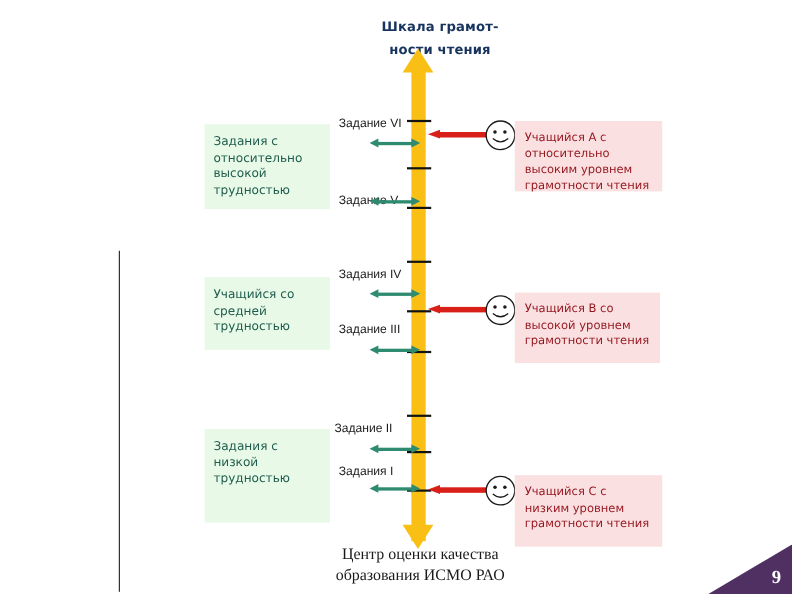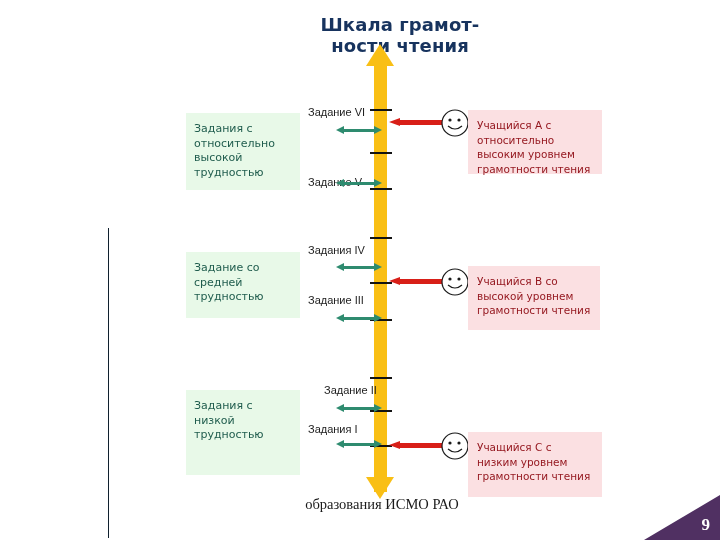--- a/index.html
+++ b/index.html
@@ -20,21 +20,21 @@
 
   
   .title {
     position: absolute;
     left: 250px;
     top: 14px;
     width: 300px;
     text-align: center;
     font-family: "DejaVu Sans", sans-serif;
     font-weight: bold;
-    font-size: 18px;
+    font-size: 12px;
     line-height: 21px;
     color: #17335e;
     letter-spacing: 0.1px;
   }
 
   
   .left-rule {
     position: absolute;
     left: 108px;
     top: 228px;
@@ -246,21 +246,21 @@
   <div class="tick" style="top:445px"></div>
 
   <div class="green-box" style="left:186px; top:113px; width:114px; height:77px;">
     <div>Задания с</div>
     <div>относительно</div>
     <div>высокой</div>
     <div>трудностью</div>
   </div>
 
   <div class="green-box" style="left:186px; top:252px; width:114px; height:66px;">
-    <div>Задание со</div>
+    <div>Учащийся со</div>
     <div>средней</div>
     <div>трудностью</div>
   </div>
 
   <div class="green-box" style="left:186px; top:390px; width:114px; height:85px;">
     <div>Задания с</div>
     <div>низкой</div>
     <div>трудностью</div>
   </div>
 
@@ -285,21 +285,21 @@
     <div class="head-r"></div>
   </div>
 
   <div class="task-label" style="left:308px; top:294px;">Задание III</div>
   <div class="green-arrow" style="left:336px; top:314px; width:46px;">
     <div class="head-l"></div>
     <div class="shaft"></div>
     <div class="head-r"></div>
   </div>
 
-  <div class="task-label" style="left:324px; top:384px;">Задание II</div>
+  <div class="task-label" style="left:304px; top:384px;">Задание II</div>
   <div class="green-arrow" style="left:336px; top:404px; width:46px;">
     <div class="head-l"></div>
     <div class="shaft"></div>
     <div class="head-r"></div>
   </div>
 
   <div class="task-label" style="left:308px; top:423px;">Задания I</div>
   <div class="green-arrow" style="left:336px; top:440px; width:46px;">
     <div class="head-l"></div>
     <div class="shaft"></div>
@@ -355,20 +355,21 @@
       <path d="M8 18 Q15 24 22 18" fill="none" stroke="#1a1a1a" stroke-width="1.2"></path>
     </svg>
   </div>
   <div class="pink-box" style="left:468px; top:432px; width:134px; height:65px;">
     <div>Учащийся  С с</div>
     <div>низким уровнем</div>
     <div>грамотности чтения</div>
   </div>
 
   <div class="footer">
+    <div>Центр оценки качества</div>
     <div>образования  ИСМО РАО</div>
   </div>
 
   <div class="corner">
     <div class="wedge"></div>
   </div>
   <div class="page-num">9</div>
 
 </div>
 

